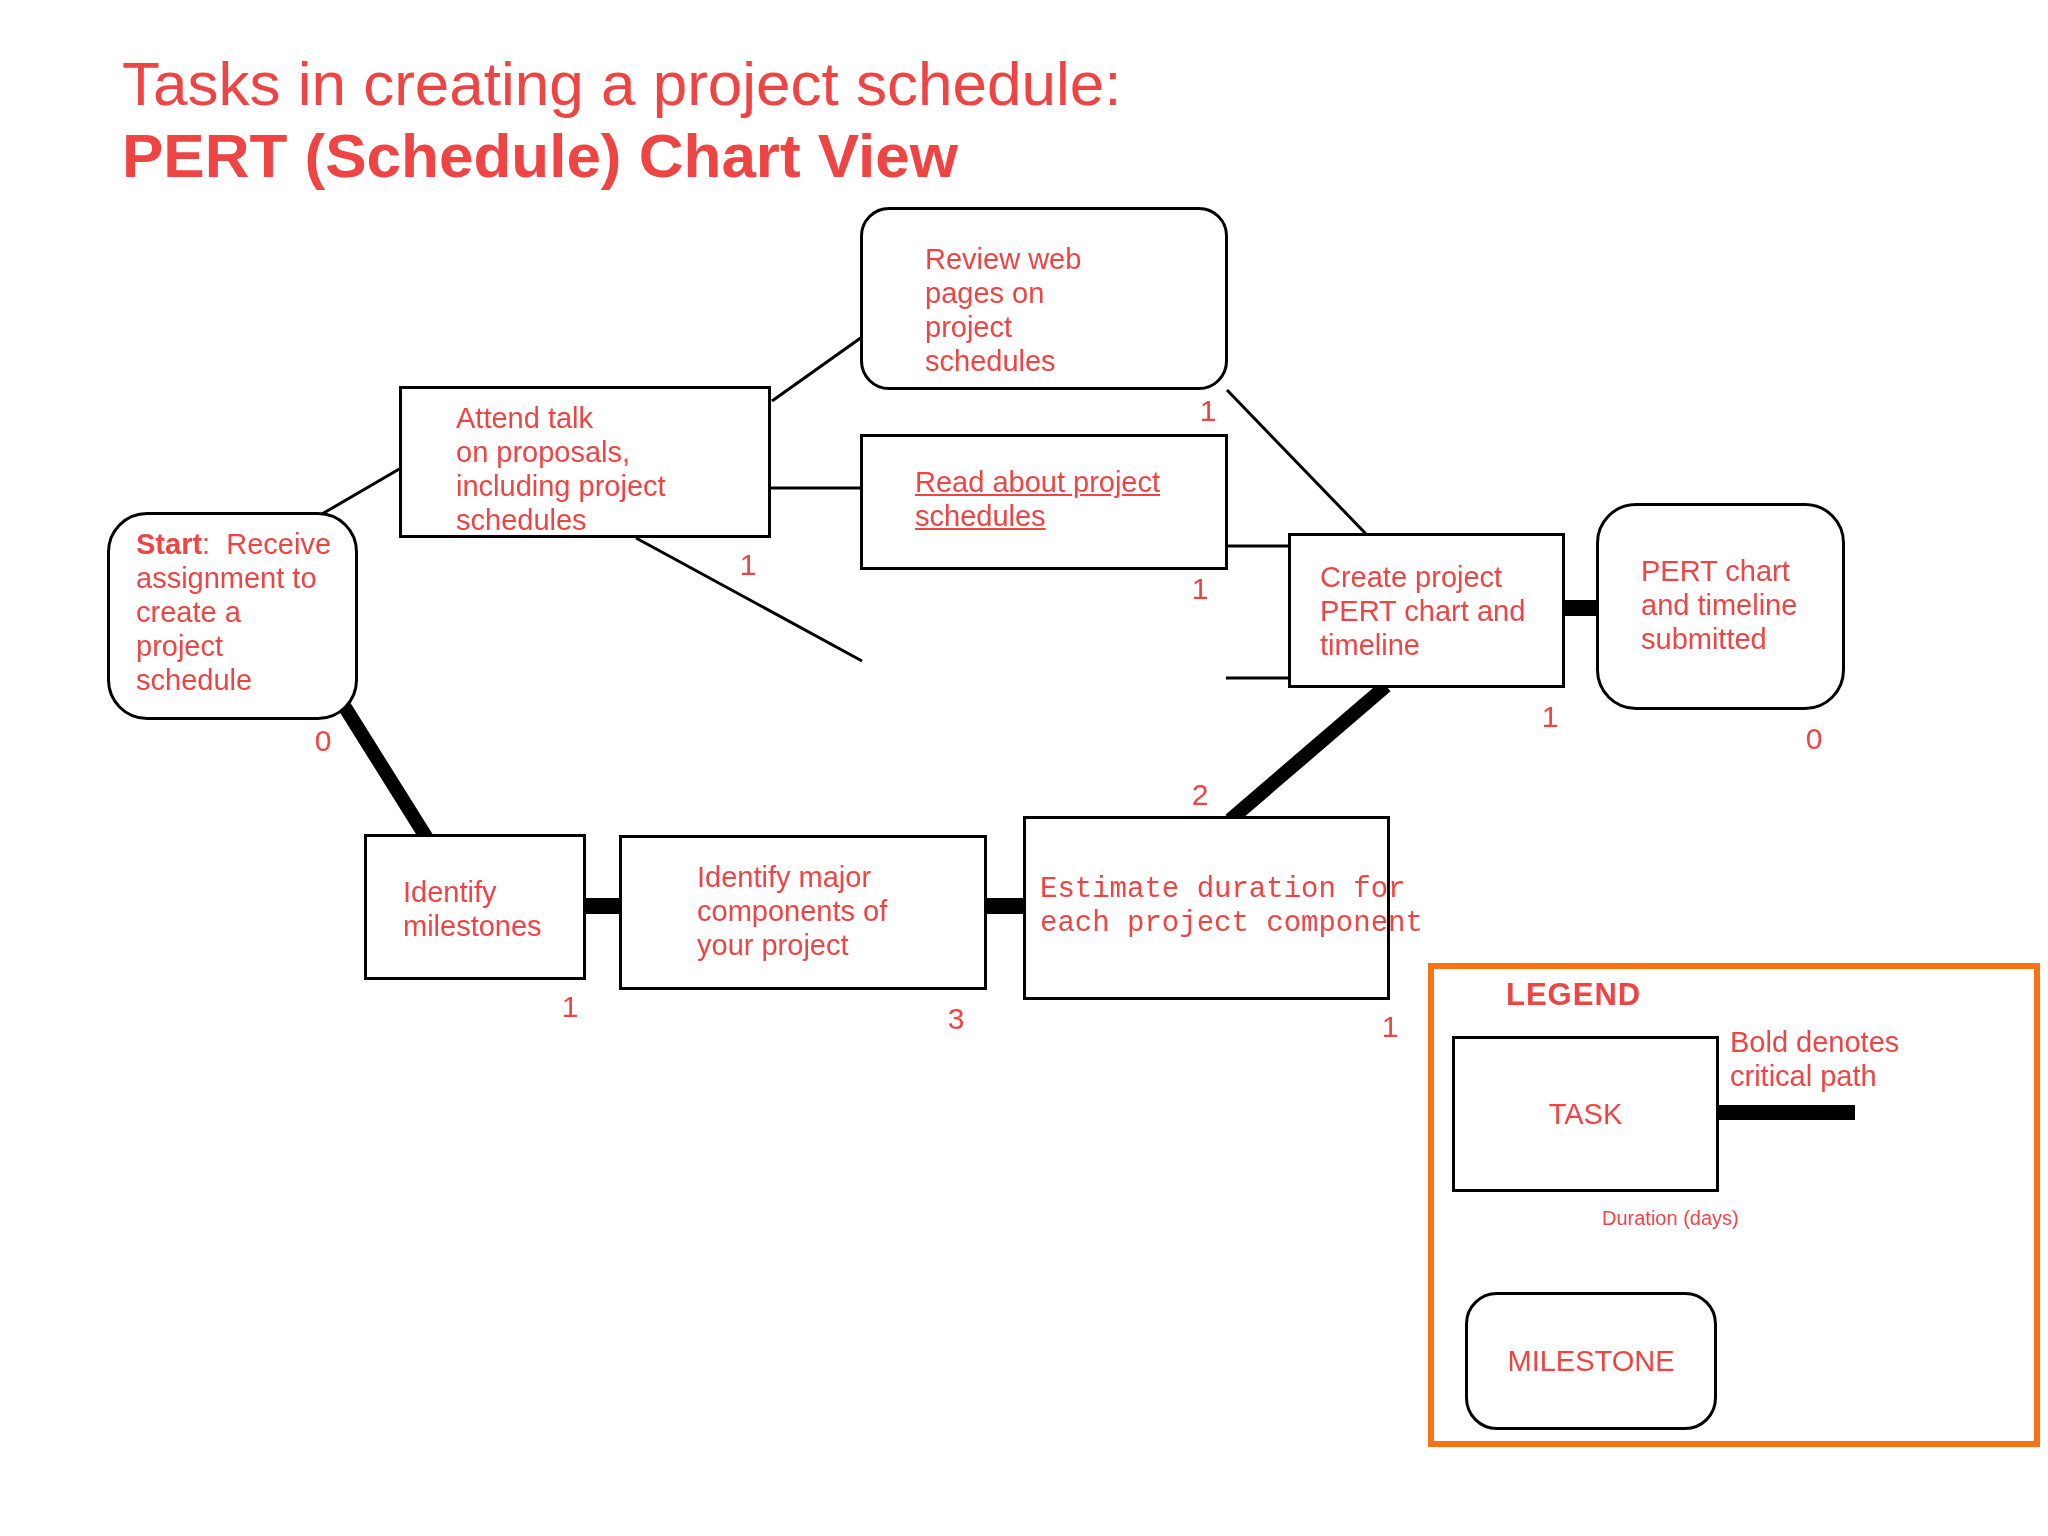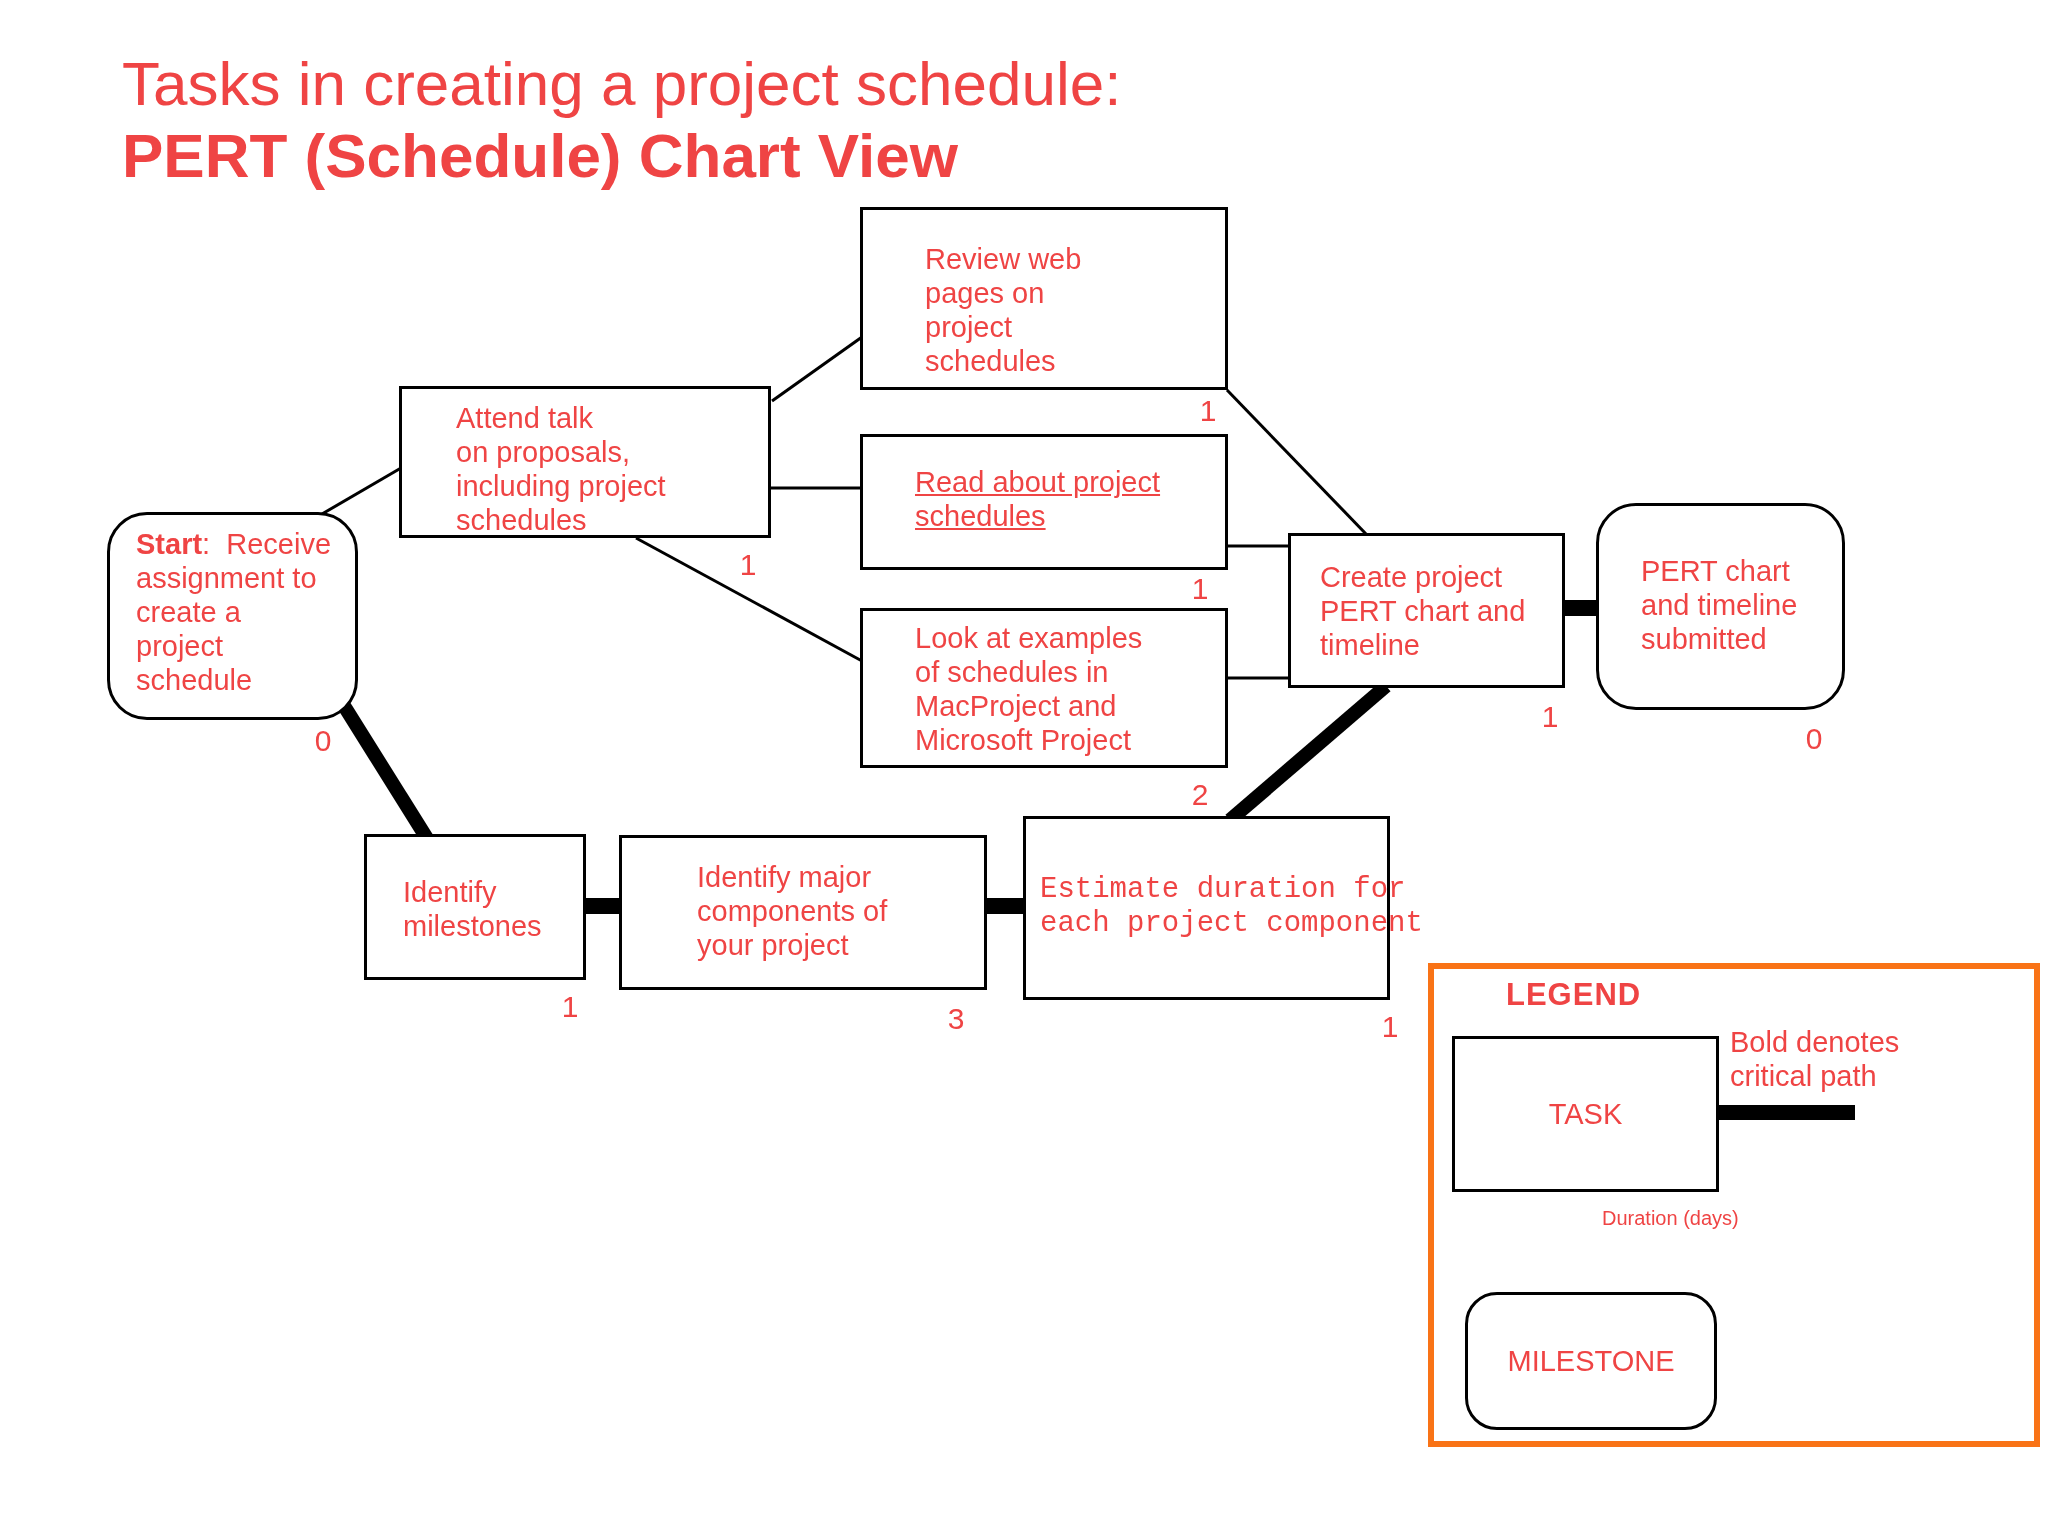--- a/index.html
+++ b/index.html
@@ -13,21 +13,21 @@
     position:absolute;box-sizing:border-box;background:#ffffff;border:3px solid #000;
     font-size:29px;line-height:34px;z-index:1;white-space:nowrap;
   }
   .milestone{border-radius:40px;}
   .dur{position:absolute;font-size:30px;z-index:2;width:40px;text-align:center;}
   #title{position:absolute;left:122px;top:48px;font-size:62px;line-height:72px;z-index:1;}
   #title .t2{font-weight:bold;}
   
   #n-start{left:107px;top:512px;width:251px;height:208px;padding:12px 0 0 26px;}
   #n-attend{left:399px;top:386px;width:372px;height:152px;padding:12px 0 0 54px;}
-  #n-review{left:860px;top:207px;width:368px;height:183px;padding:32px 0 0 62px;}
+  #n-review{left:860px;top:207px;width:368px;height:183px;padding:32px 0 0 62px;border-radius:29px;}
   #n-read{left:860px;top:434px;width:368px;height:136px;padding:28px 0 0 52px;text-decoration:underline;}
   #n-look{left:860px;top:608px;width:368px;height:160px;padding:10px 0 0 52px;}
   #n-create{left:1288px;top:533px;width:277px;height:155px;padding:24px 0 0 29px;}
   #n-submitted{left:1596px;top:503px;width:249px;height:207px;padding:48px 0 0 42px;}
   #n-milestones{left:364px;top:834px;width:222px;height:146px;padding:38px 0 0 36px;}
   #n-components{left:619px;top:835px;width:368px;height:155px;padding:22px 0 0 75px;}
   #n-estimate{left:1023px;top:816px;width:367px;height:184px;padding:54px 0 0 14px;font-family:Liberation Mono, monospace;}
   
   #d-start{left:303px;top:724px;}
   #d-attend{left:728px;top:548px;}
@@ -108,26 +108,20 @@
     <div>schedules</div>
   </div>
   <span class="dur" id="d-review">1</span>
 
   <div class="node" id="n-read">
     <div>Read about project</div>
     <div>schedules</div>
   </div>
   <span class="dur" id="d-read">1</span>
 
-  <div class="node" id="n-look">
-    <div>Look at examples</div>
-    <div>of schedules in</div>
-    <div>MacProject and</div>
-    <div>Microsoft Project</div>
-  </div>
   <span class="dur" id="d-look">2</span>
 
   <div class="node" id="n-create">
     <div>Create project</div>
     <div>PERT chart and</div>
     <div>timeline</div>
   </div>
   <span class="dur" id="d-create">1</span>
 
   <div class="node milestone" id="n-submitted">

